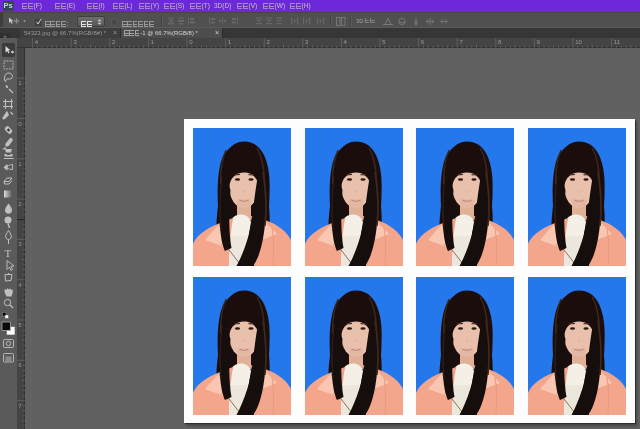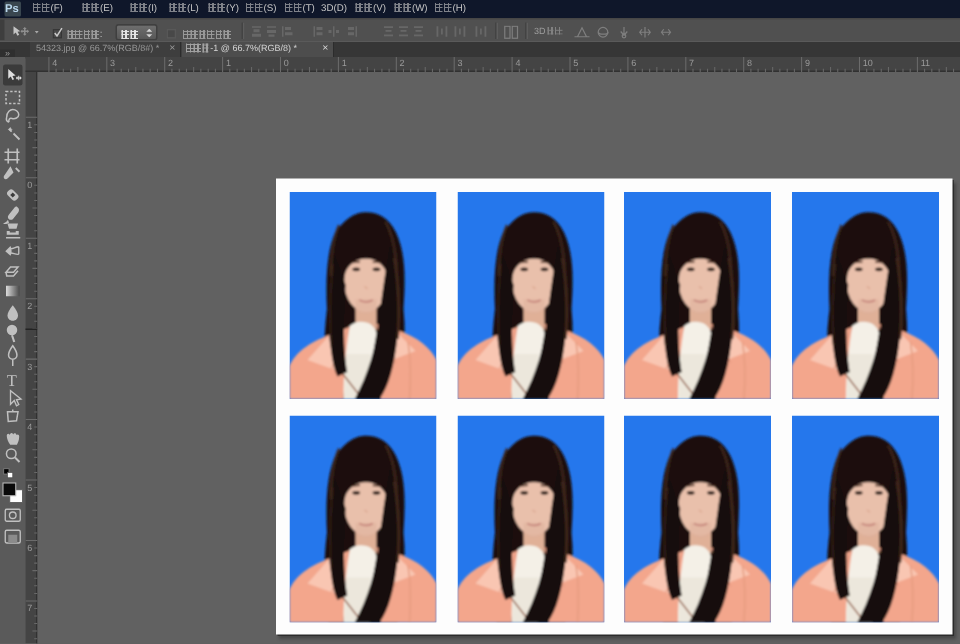--- a/index.html
+++ b/index.html
@@ -8,21 +8,21 @@
 .zh{display:inline-block;width:5px;height:5.8px;margin:0 0.8px 0 0;vertical-align:-0.5px;
  background:repeating-linear-gradient(0deg,currentColor 0 0.8px,transparent 0.8px 2.4px),
  repeating-linear-gradient(90deg,currentColor 0 0.8px,transparent 0.8px 2.6px);
  opacity:.62}
 .zs{width:4.6px;height:5.4px}
 .mi{position:absolute;top:0;height:12px;line-height:12px;color:#c4c4c4;font-size:6.5px;white-space:nowrap}
 .sep{position:absolute;top:2px;width:1px;height:11px;background:#434343;border-right:1px solid #5d5d5d}
 </style></head>
 <body>
 
-<div class="abs" style="left:0;top:0;width:640px;height:12px;background:#0f172a">
+<div class="abs" style="left:0;top:0;width:640px;height:12px;background:#6d28d9">
  <div class="abs" style="left:2.5px;top:1px;width:11px;height:10px;background:#39464f;border-radius:1px;
    color:#b9d7ee;font-size:7.5px;line-height:10px;text-align:center;font-weight:bold">Ps</div>
  <div class="mi" style="left:22px"><i class="zh"></i><i class="zh"></i>(F)</div>
  <div class="mi" style="left:55px"><i class="zh"></i><i class="zh"></i>(E)</div>
  <div class="mi" style="left:87px"><i class="zh"></i><i class="zh"></i>(I)</div>
  <div class="mi" style="left:113px"><i class="zh"></i><i class="zh"></i>(L)</div>
  <div class="mi" style="left:139px"><i class="zh"></i><i class="zh"></i>(Y)</div>
  <div class="mi" style="left:164px"><i class="zh"></i><i class="zh"></i>(S)</div>
  <div class="mi" style="left:190px"><i class="zh"></i><i class="zh"></i>(T)</div>
  <div class="mi" style="left:214px">3D(D)</div>

